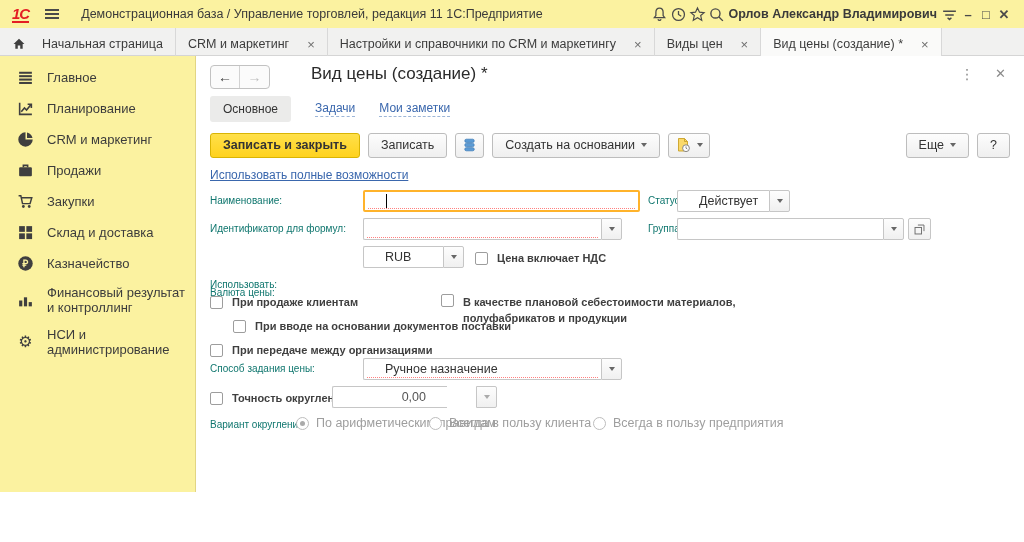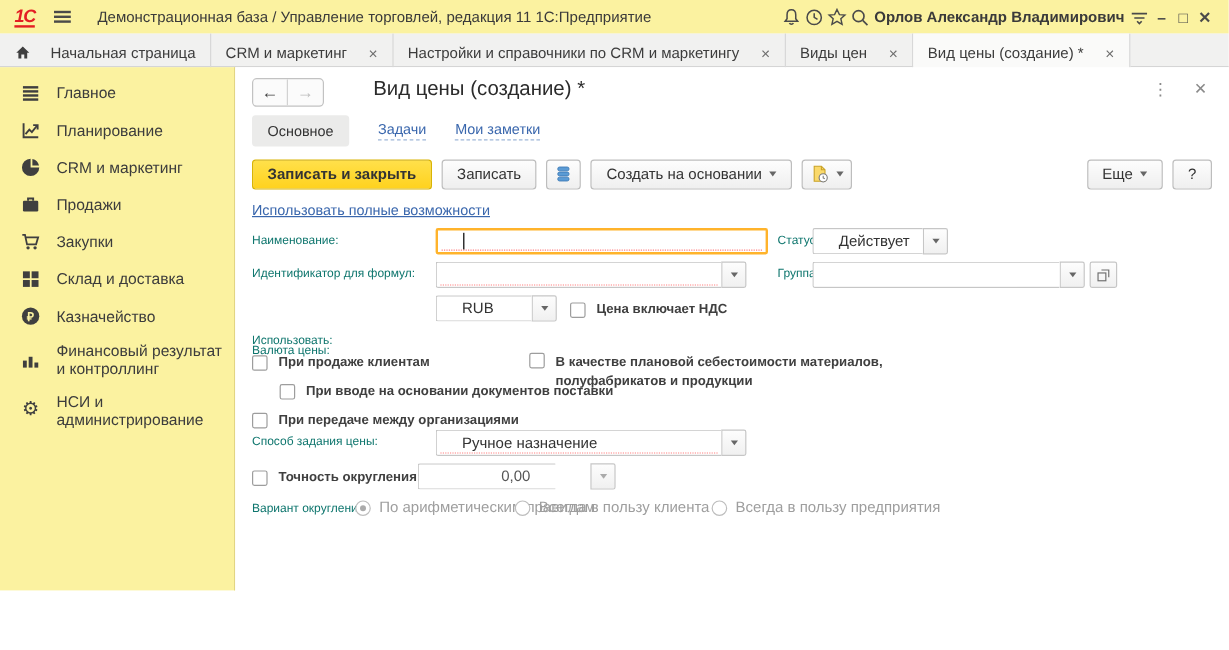--- a/index.html
+++ b/index.html
@@ -398,21 +398,21 @@
     </div>
     <span class="drop">
         <span class="caret"></span>
       </span>
   </div>
 
   <div class="row" style="top:334px; left:14px;">
     <span class="cb"></span>
     <span class="cblbl lbl-dim">Точность округления:</span>
   </div>
-  <div class="row combo" style="top:330px; left:152px;gap:29px;">
+  <div class="row combo" style="top:330px; left:136px;gap:29px;">
     <div class="input num" style="width:115px; color:#555;">
       <span>0,00</span>
     </div>
     <span class="drop">
         <span class="caret caret-dim"></span>
       </span>
   </div>
 
   <div class="row" style="top:358px; left:14px;">
     <span class="lbl">Вариант округления:</span>

